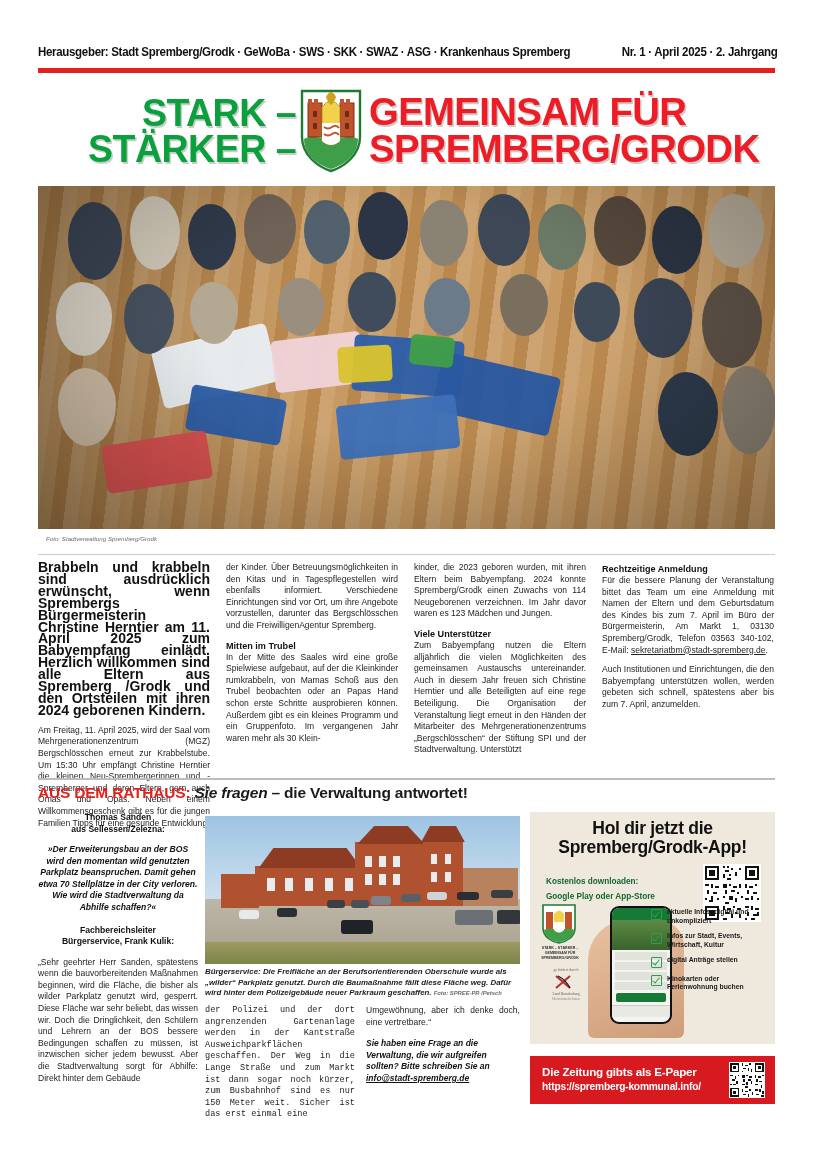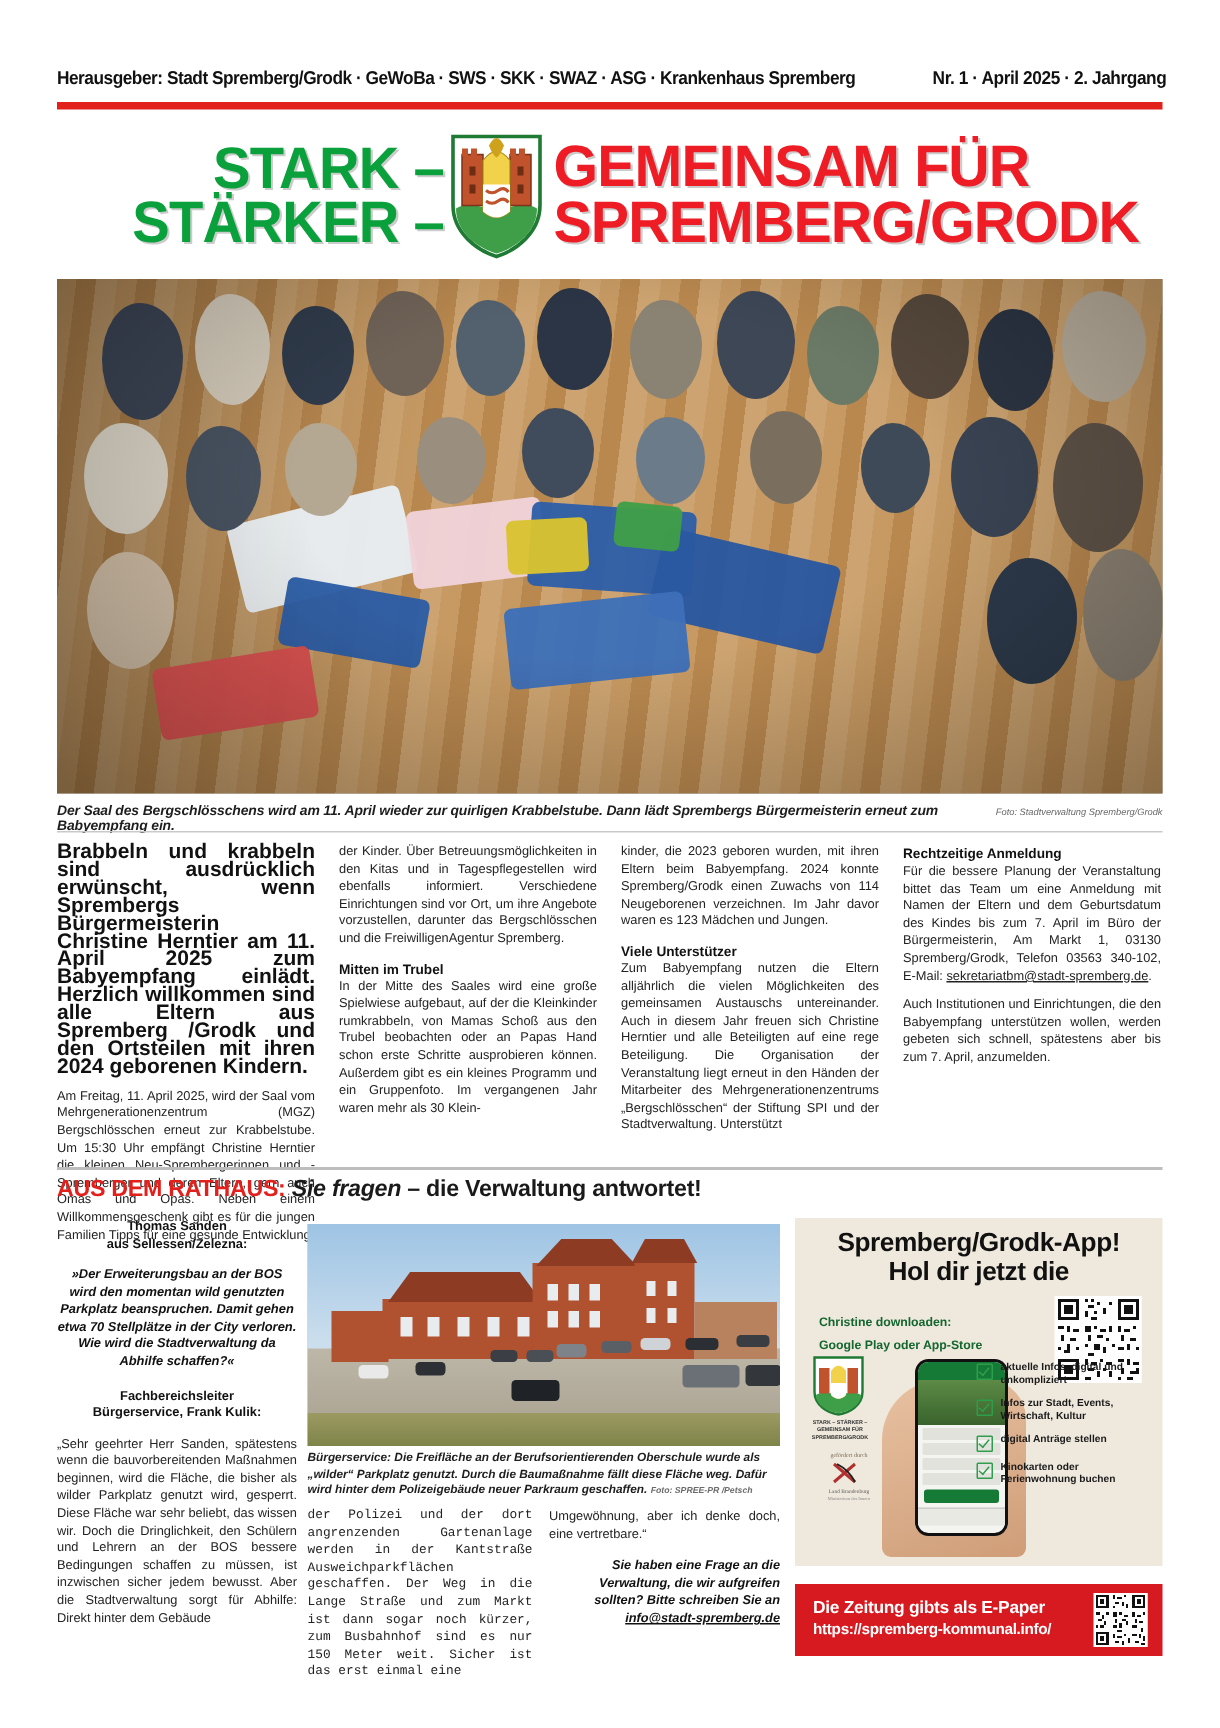--- a/index.html
+++ b/index.html
@@ -176,21 +176,21 @@
     font-size:7.9px;font-style:italic;font-weight:700;color:#1d1d1d;line-height:10.6px;
   }
   .rh-cap-credit{font-size:5.8px;font-style:italic;color:#6a6a6a;}
 
   .rh-c2{position:absolute;left:205px;top:1005px;width:150px;font-family:Liberation Mono, monospace;}
   .rh-c3{position:absolute;left:366px;top:1005px;width:154px;}
   .rh-c2 p,.rh-c3 p{
     margin:0 0 7px 0;font-size:8.55px;line-height:11.6px;text-align:justify;color:#232323;hyphens:auto;
   }
   .rh-ask{
-    margin-top:10px;text-align:right;font-style:italic;font-weight:700;
+    margin-top:10px;text-align:left;font-style:italic;font-weight:700;
     font-size:8.5px;line-height:11.6px;color:#111;
   }
   .rh-ask a{color:#111;text-decoration:underline;}
 
   
   .ad{
     position:absolute;left:530px;top:812px;width:245px;height:232px;
     background:#efe9dd;overflow:hidden;
   }
   .ad-title{
@@ -342,21 +342,20 @@
     <div class="blob" style="left:240px;top:92px;width:46px;height:58px;background:#9a8f7e"></div>
     <div class="blob" style="left:310px;top:86px;width:48px;height:60px;background:#404b5b"></div>
     <div class="blob" style="left:386px;top:92px;width:46px;height:58px;background:#6c7b8a"></div>
     <div class="blob" style="left:462px;top:88px;width:48px;height:62px;background:#7a6e5e"></div>
     <div class="blob" style="left:152px;top:96px;width:48px;height:62px;background:#b5a892"></div>
     <div class="blob" style="left:536px;top:96px;width:46px;height:60px;background:#3e4a58"></div>
     <div class="hero-vig"></div>
   </div>
 
   <div class="hero-cap">
-    <div class="hero-cap-txt">Der Saal des Bergschlösschens wird am 11. April wieder zur quirligen Krabbelstube. Dann lädt Sprembergs Bürgermeisterin erneut zum Babyempfang ein.</div>
     <div class="hero-cap-credit">Foto: Stadtverwaltung Spremberg/Grodk</div>
   </div>
   <div class="thin-rule" style="top:554px;"></div>
 
   <div class="cols">
     <div class="col">
       <p class="lead">Brabbeln und krabbeln sind ausdrücklich erwünscht, wenn Sprembergs Bürgermeisterin Christine Herntier am 11. April 2025 zum Babyempfang einlädt. Herzlich willkommen sind alle Eltern aus Spremberg /Grodk und den Ortsteilen mit ihren 2024 geborenen Kindern.</p>
       <p>Am Freitag, 11. April 2025, wird der Saal vom Mehrgenerationenzentrum (MGZ) Bergschlösschen erneut zur Krabbelstube. Um 15:30 Uhr empfängt Christine Herntier die kleinen Neu-Sprembergerinnen und -Spremberger und deren Eltern, gern auch Omas und Opas. Neben einem Willkommensgeschenk gibt es für die jungen Familien Tipps für eine gesunde Entwicklung</p>
     </div>
     <div class="col">
@@ -444,25 +443,25 @@
     <div class="rh-ask">
       <div>Sie haben eine Frage an die</div>
       <div>Verwaltung, die wir aufgreifen</div>
       <div>sollten? Bitte schreiben Sie an</div>
       <a href="#">info@stadt-spremberg.de</a>
     </div>
   </div>
 
   <div class="ad">
     <div class="ad-title">
+      <div>Hol dir jetzt die</div>
       <div>Spremberg/Grodk-App!</div>
-      <div>Hol dir jetzt die</div>
     </div>
     <div class="ad-sub">
-      <div>Christine downloaden:</div>
+      <div>Kostenlos downloaden:</div>
       <div>Google Play oder App-Store</div>
     </div>
     <div class="qr">
       <svg viewBox="0 0 29 29" width="58" height="58" shape-rendering="crispEdges">
         <rect width="29" height="29" fill="#fff"></rect>
         <g fill="#111">
           <rect x="1" y="1" width="7" height="7"></rect>
             <rect x="2" y="2" width="5" height="5" fill="#fff"></rect>
             <rect x="3" y="3" width="3" height="3"></rect>
           <rect x="21" y="1" width="7" height="7"></rect>

